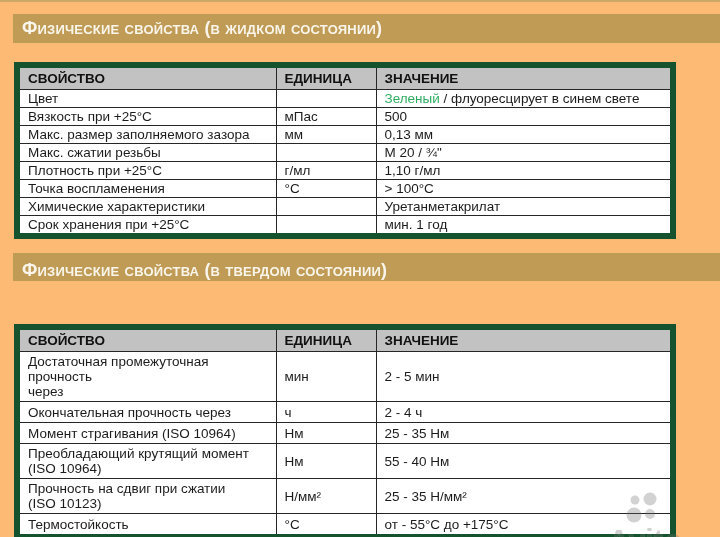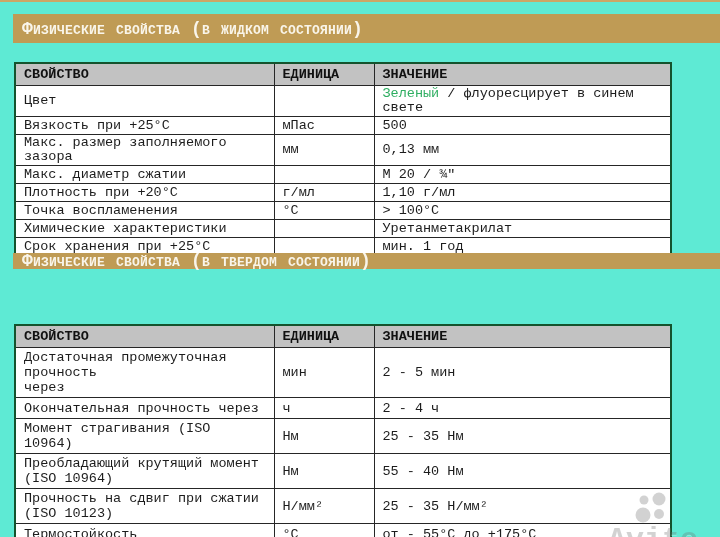--- a/index.html
+++ b/index.html
@@ -1,40 +1,40 @@
 <!DOCTYPE html>
 <html><head>
 <meta charset="utf-8">
 <style>
   html,body { margin:0; padding:0; }
   .page {
-    position:relative; width:720px; height:537px; background:#5eead4;
-    font-family:Liberation Mono, monospace; color:#1c1c1c; overflow:hidden;
+    position:relative; width:720px; height:537px; background:#fdba74;
+    font-family:Liberation Sans, sans-serif; color:#1c1c1c; overflow:hidden;
   }
   .top-rule {
     position:absolute; left:0; top:0; width:720px; height:2px; background:#cca765;
   }
   .band {
     position:absolute; left:13px; right:0; background:#bf9b55;
     display:flex; align-items:center; padding-left:9px; box-sizing:border-box;
   }
   .band-1 { top:14px; height:29px; }
-  .band-2 { top:253px; height:16px; }
+  .band-2 { top:253px; height:28px;align-items:flex-end; }
   .band-title {
     font-variant:small-caps; font-weight:bold; font-size:18px; letter-spacing:0.2px;
     color:#f9f5ea; white-space:nowrap;
   }
   .note {
     position:absolute; left:14px; top:289px; width:690px;
     font-size:13.5px; color:#222;
   }
   .spec-table {
     position:absolute; left:14px; border-collapse:collapse; table-layout:fixed;
     width:656px; background:#fff;
-    border:2px solid #14532d;
+    border:6px solid #14532d;
   }
   .table-1 { top:62px; }
   .table-2 { top:324px; }
   .spec-table th, .spec-table td {
     border:1px solid #262626; text-align:left; vertical-align:middle;
     font-size:13.5px; overflow:hidden;
   }
   .spec-table th {
     background:#c2c2c2; font-weight:bold; padding:3px 8px; height:14px;
     color:#111;
@@ -86,26 +86,26 @@
           <td class="prop">Вязкость при +25°C</td>
           <td class="unit">мПас</td>
           <td class="val"><span>500</span></td>
         </tr>
         <tr>
           <td class="prop">Макс. размер заполняемого зазора</td>
           <td class="unit">мм</td>
           <td class="val"><span>0,13 мм</span></td>
         </tr>
         <tr>
-          <td class="prop">Макс. диаметр сжатии</td>
+          <td class="prop">Макс. сжатии резьбы</td>
           <td class="unit"></td>
           <td class="val"><span>М 20 / ¾"</span></td>
         </tr>
         <tr>
-          <td class="prop">Плотность при +20°C</td>
+          <td class="prop">Плотность при +25°C</td>
           <td class="unit">г/мл</td>
           <td class="val"><span>1,10 г/мл</span></td>
         </tr>
         <tr>
           <td class="prop">Точка воспламенения</td>
           <td class="unit">°C</td>
           <td class="val"><span>&gt; 100°C</span></td>
         </tr>
         <tr>
           <td class="prop">Химические характеристики</td>

